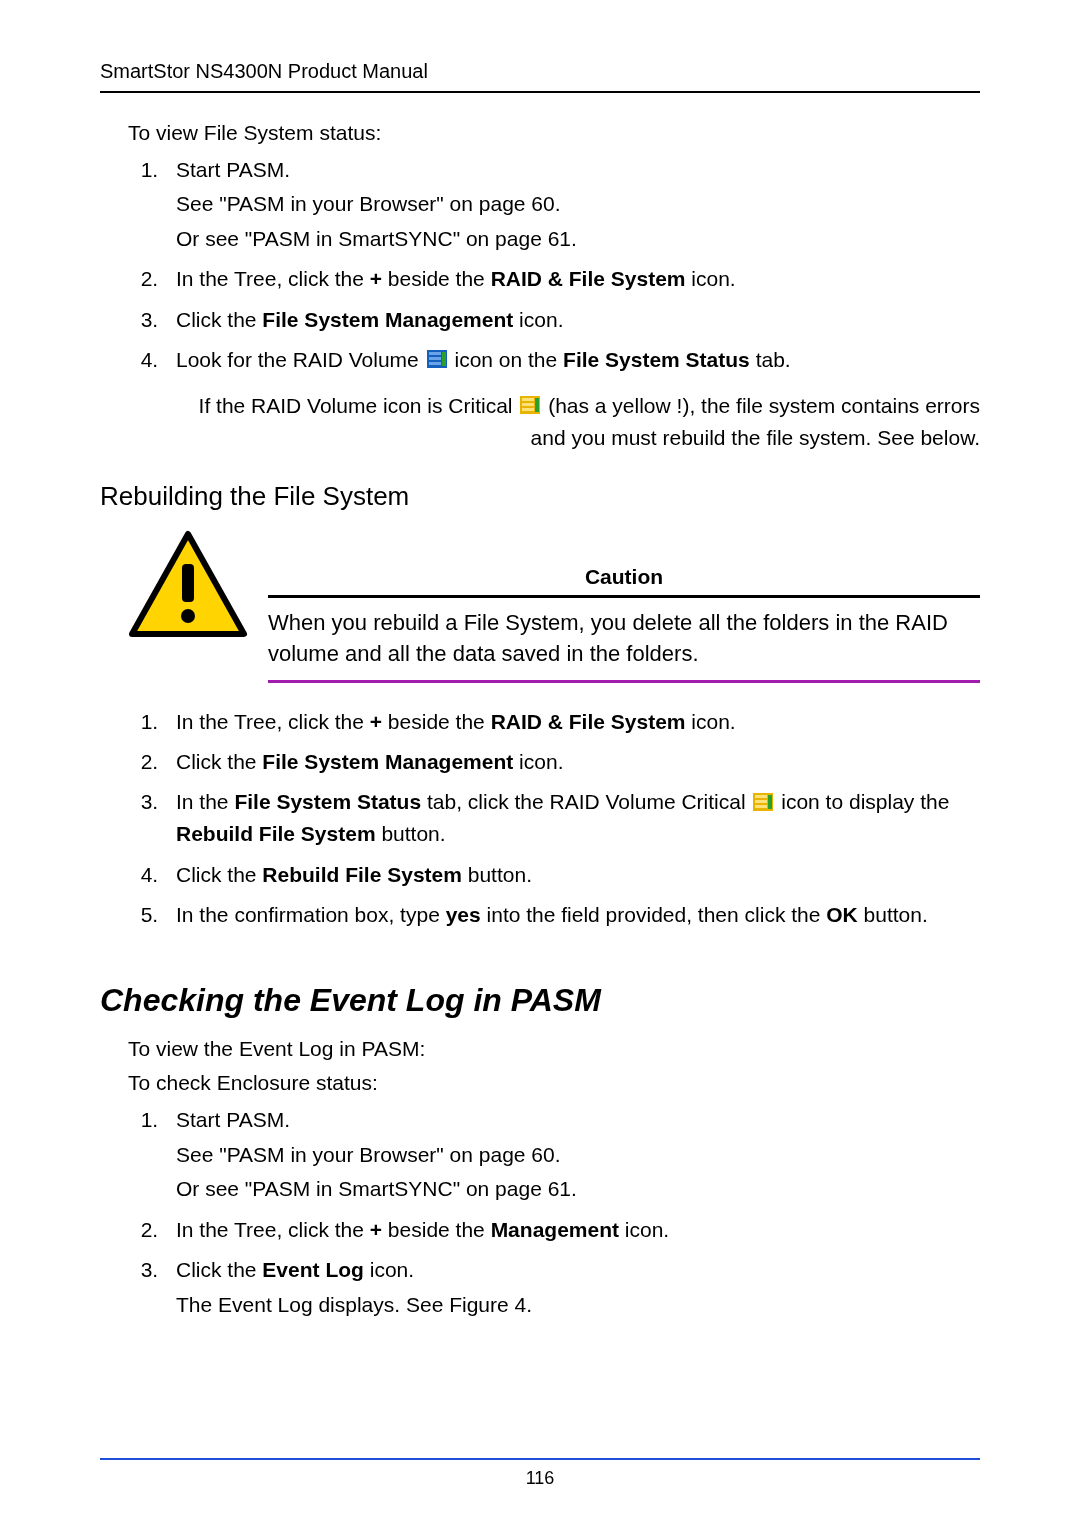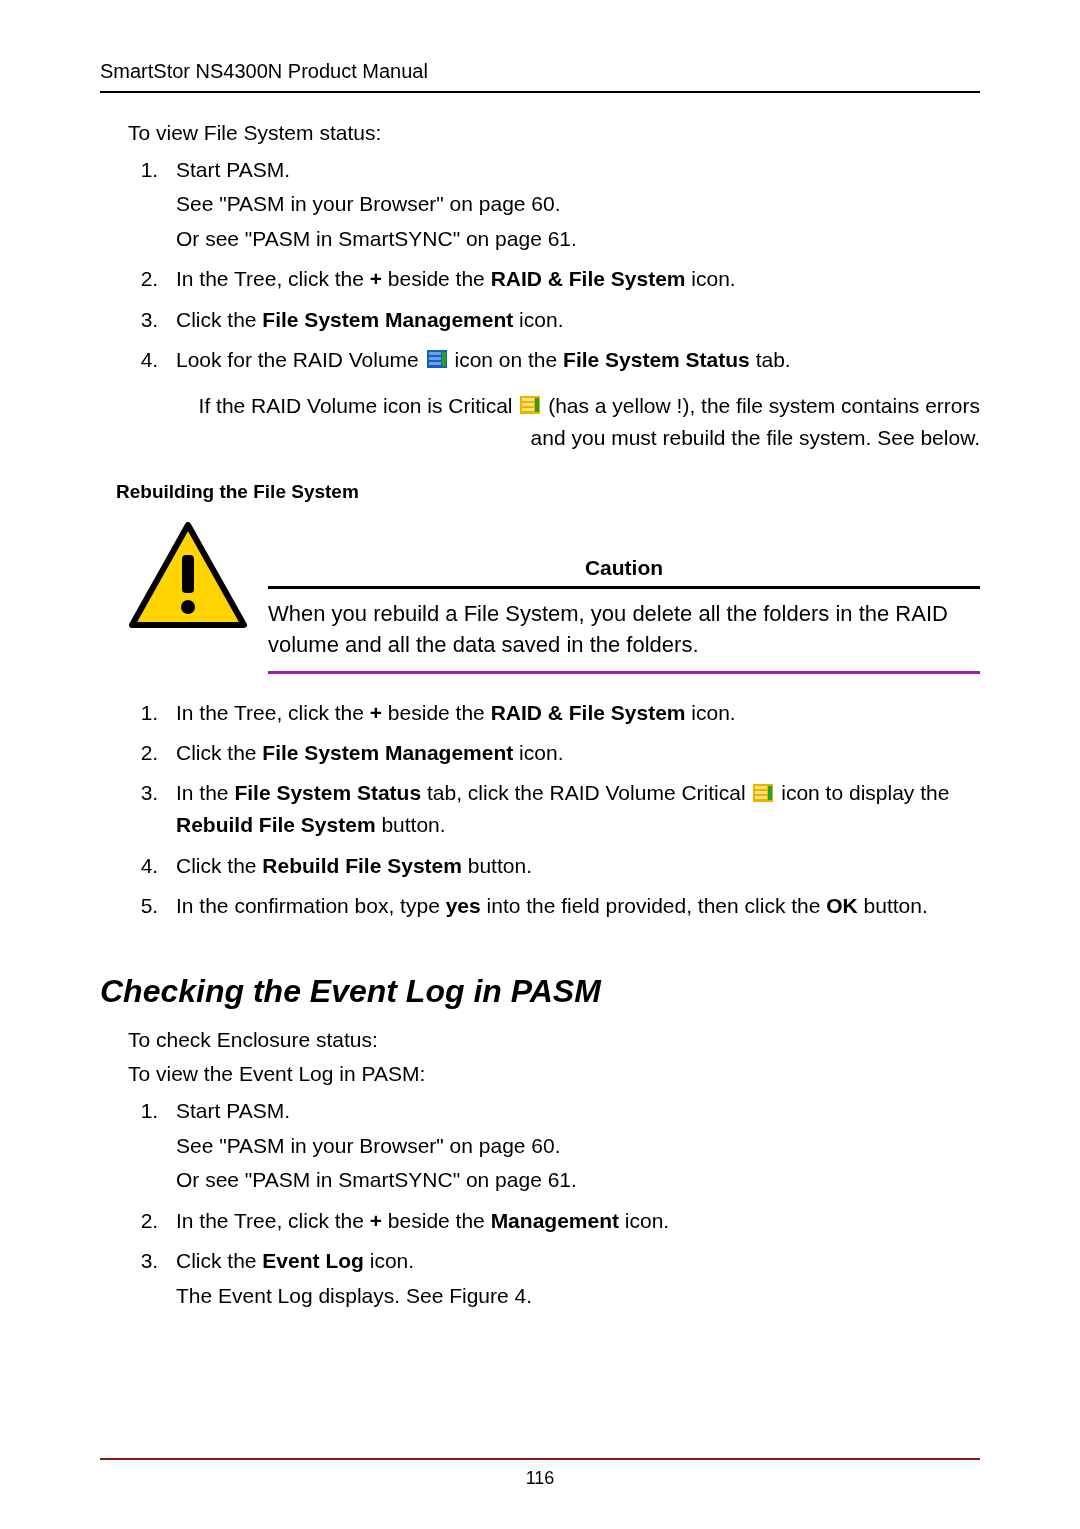--- a/index.html
+++ b/index.html
@@ -41,23 +41,23 @@
     margin-top: 4px;
   }
   ol.steps > li > .gap {
     display: block;
     margin-top: 14px;
     text-align: right;
   }
   .bold { font-weight: bold; }
   .plus { font-weight: bold; }
   h2.subhead {
-    font-size: 19px;
-    font-weight: bold;
-    margin: 28px 0 18px 16px;
+    font-size: 26px;
+    font-weight: normal;
+    margin: 28px 0 18px 0;
   }
   h2.majorhead {
     font-size: 32px;
     font-weight: bold;
     font-style: italic;
     margin: 52px 0 18px 0;
   }
   .caution-block {
     display: flex;
     align-items: flex-start;
@@ -89,21 +89,21 @@
   .inline-icon {
     display: inline-block;
     vertical-align: middle;
     margin: 0 2px;
   }
   .footer {
     position: absolute;
     left: 100px;
     right: 100px;
     bottom: 40px;
-    border-top: 2px solid #7f1d1d;
+    border-top: 2px solid #1d4ed8;
     text-align: center;
     font-size: 18px;
     padding-top: 8px;
   }
 </style>
 </head>
 <body>
 
 <div class="page">
 
@@ -179,22 +179,22 @@
     <li>
       <span>Click the </span><span class="bold">Rebuild File System</span><span> button.</span>
     </li>
     <li>
       <span>In the confirmation box, type </span><span class="bold">yes</span><span> into the field provided, then click the </span><span class="bold">OK</span><span> button.</span>
     </li>
   </ol>
 
   <h2 class="majorhead">Checking the Event Log in PASM</h2>
 
+  <p class="intro-line">To view the Event Log in PASM:</p>
   <p class="intro-line">To check Enclosure status:</p>
-  <p class="intro-line">To view the Event Log in PASM:</p>
   <ol class="steps">
     <li>
       <span>Start PASM.</span>
       <span class="subline">See "PASM in your Browser" on page 60.</span>
       <span class="subline">Or see "PASM in SmartSYNC" on page 61.</span>
     </li>
     <li>
       <span>In the Tree, click the </span><span class="plus">+</span><span> beside the </span><span class="bold">Management</span><span> icon.</span>
     </li>
     <li>

